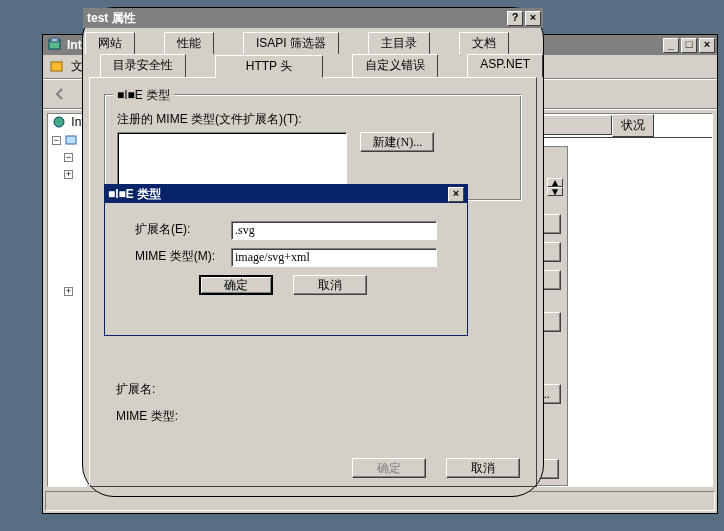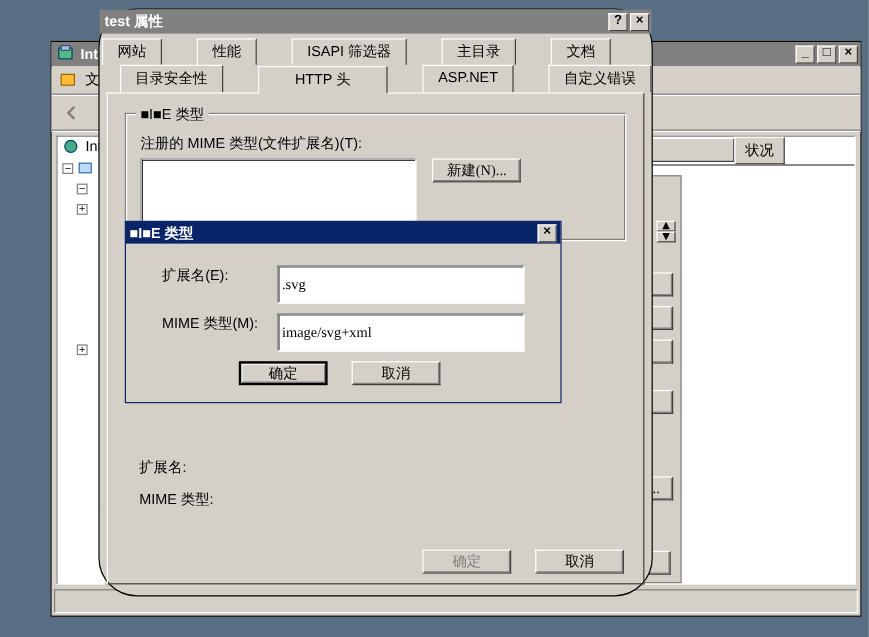--- a/index.html
+++ b/index.html
@@ -130,21 +130,21 @@
     align-items: center;
     padding: 0 3px;
   }
   .dlg2-title .spacer{flex:1;}
   .textbox {
     background: #fff;
     border: 1px solid #808080;
     border-right-color:#fff;
     border-bottom-color:#fff;
     box-shadow: inset 1px 1px #404040;
-    height: 32px;
+    height: 19px;
     padding: 1px 3px;
     font: 12px Tahoma, SimSun;
   }
   .formrow { display:flex; align-items:flex-start; margin:8px 16px; }
   .formrow .lbl{ width:96px; }
   .formrow .textbox{ flex:1; }
   .btnrow { display:flex; justify-content:center; gap:20px; margin-top:8px; padding-right:6px;}
   .appicon { width:16px; height:16px; display:inline-block; }
   .statusbar{ position:absolute; left:2px; right:2px; bottom:2px; height:20px; border:1px solid #808080; border-right-color:#fff;border-bottom-color:#fff; }
   .toolbar{ height:24px; border-bottom:1px solid #808080; box-shadow:0 1px #fff; display:flex; align-items:center; padding-left:6px; gap:6px;}
@@ -254,22 +254,22 @@
   <div class="tabs" id="tabRow1">
       <div class="tab">网站</div>
       <div class="tab">性能</div>
       <div class="tab">ISAPI 筛选器</div>
       <div class="tab">主目录</div>
       <div class="tab">文档</div>
     </div>
   <div class="tabs" id="tabRow2" style="margin-top:0;justify-content:flex-end;">
       <div class="tab">目录安全性</div>
       <div class="tab active" style="padding-left: 30px; padding-right: 30px;">HTTP 头</div>
+      <div class="tab">自定义错误</div>
       <div class="tab">ASP.NET</div>
-      <div class="tab">自定义错误</div>
     </div>
 
   <div class="tabpanel">
     <div class="groupbox">
       <div class="legend">■I■E 类型</div>
       <div class="smlabel" style="margin-bottom:4px;">注册的 MIME 类型(文件扩展名)(T):</div>
       <div>
         <div class="listbox"></div>
         <div class="vcol">
           <button class="btn">新建(N)...</button>

